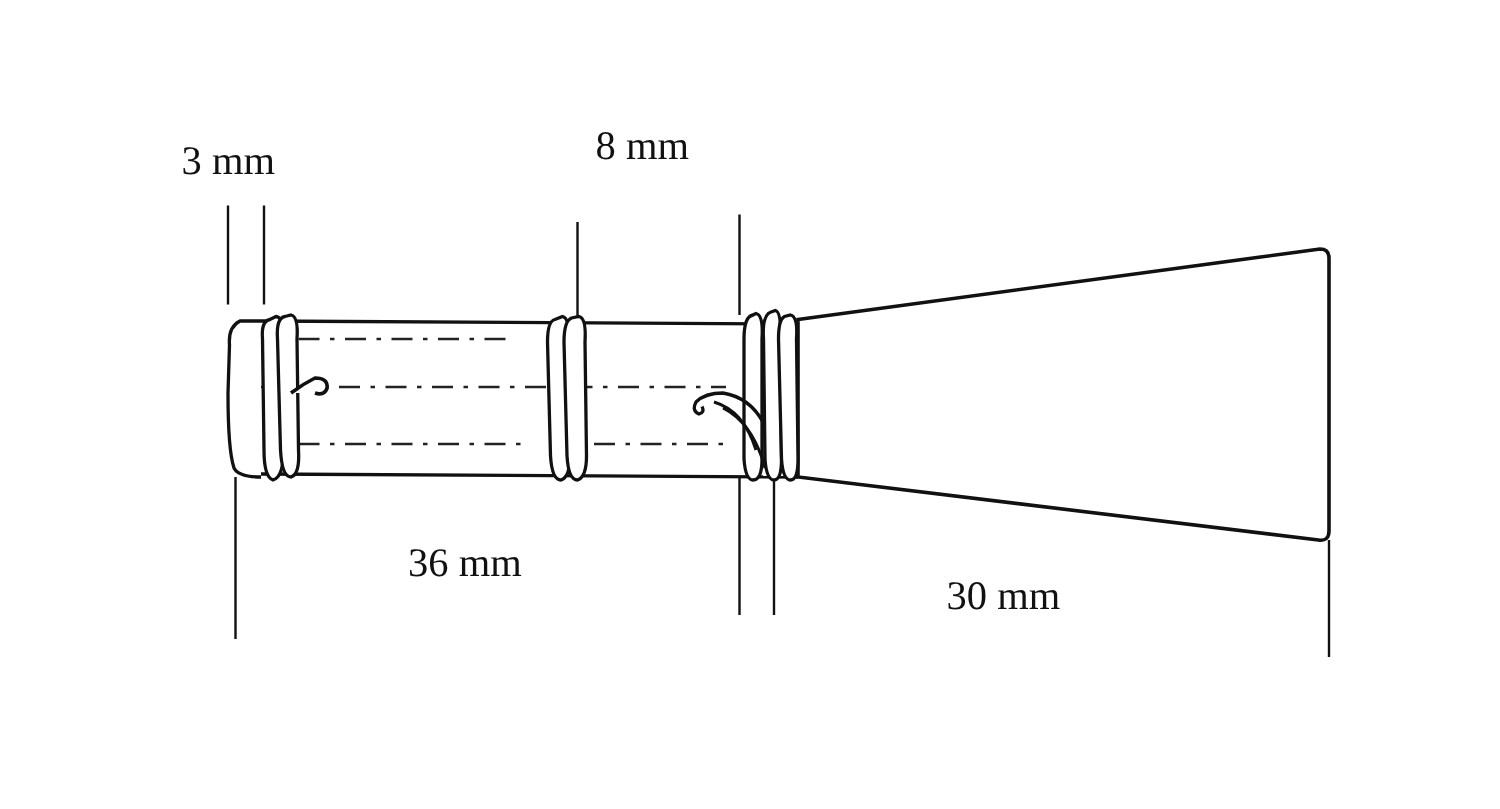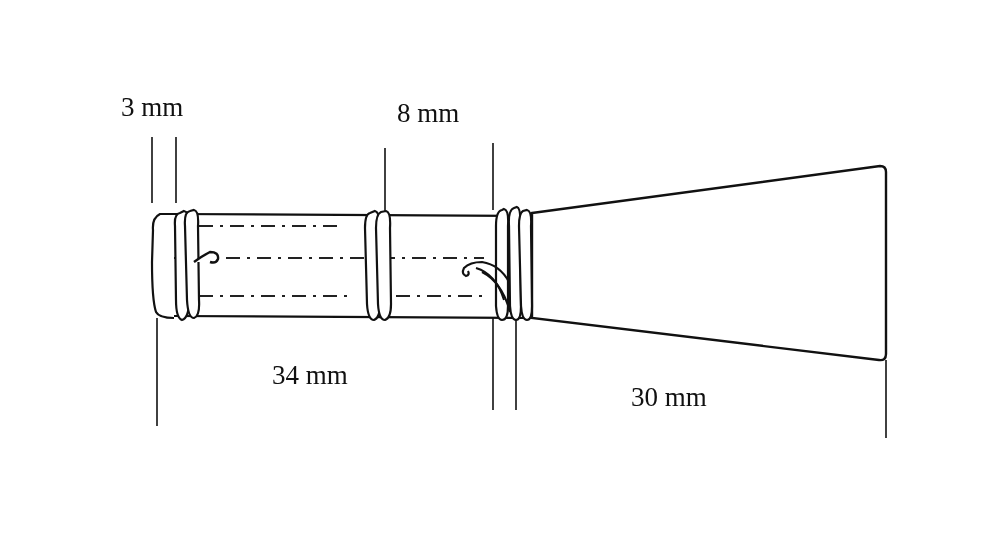--- a/index.html
+++ b/index.html
@@ -88,16 +88,16 @@
       <path d="M 499 211 Q 495 213 495 226 L 497 306 Q 498 320 503 320 Q 508 320 508 306 L 507 226 Q 508 211 503 210 Z"></path>
 
       <path d="M 485 282 Q 476 265 458 262 Q 446 262 440 268 Q 437 274 442 276 Q 446 275 444 271" fill="none" stroke-width="2.2"></path>
       <path d="M 480 300 Q 472 274 452 268" fill="none" stroke-width="2"></path>
       <path d="M 486 312 Q 478 282 458 272" fill="none" stroke-width="2"></path>
     </g>
   </svg>
 
   
   <div class="label" style="left:97px; top:94px;">3 mm</div>
-  <div class="label" style="left:373px; top:100px;text-align:right;">8 mm</div>
-  <div class="label" style="left:248px; top:362px;">34 mm</div>
+  <div class="label" style="left:373px; top:84px;text-align:right;">8 mm</div>
+  <div class="label" style="left:248px; top:362px;">36 mm</div>
   <div class="label" style="left:607px; top:384px;text-align:right;">30 mm</div>
 </div>
 
 </body></html>

